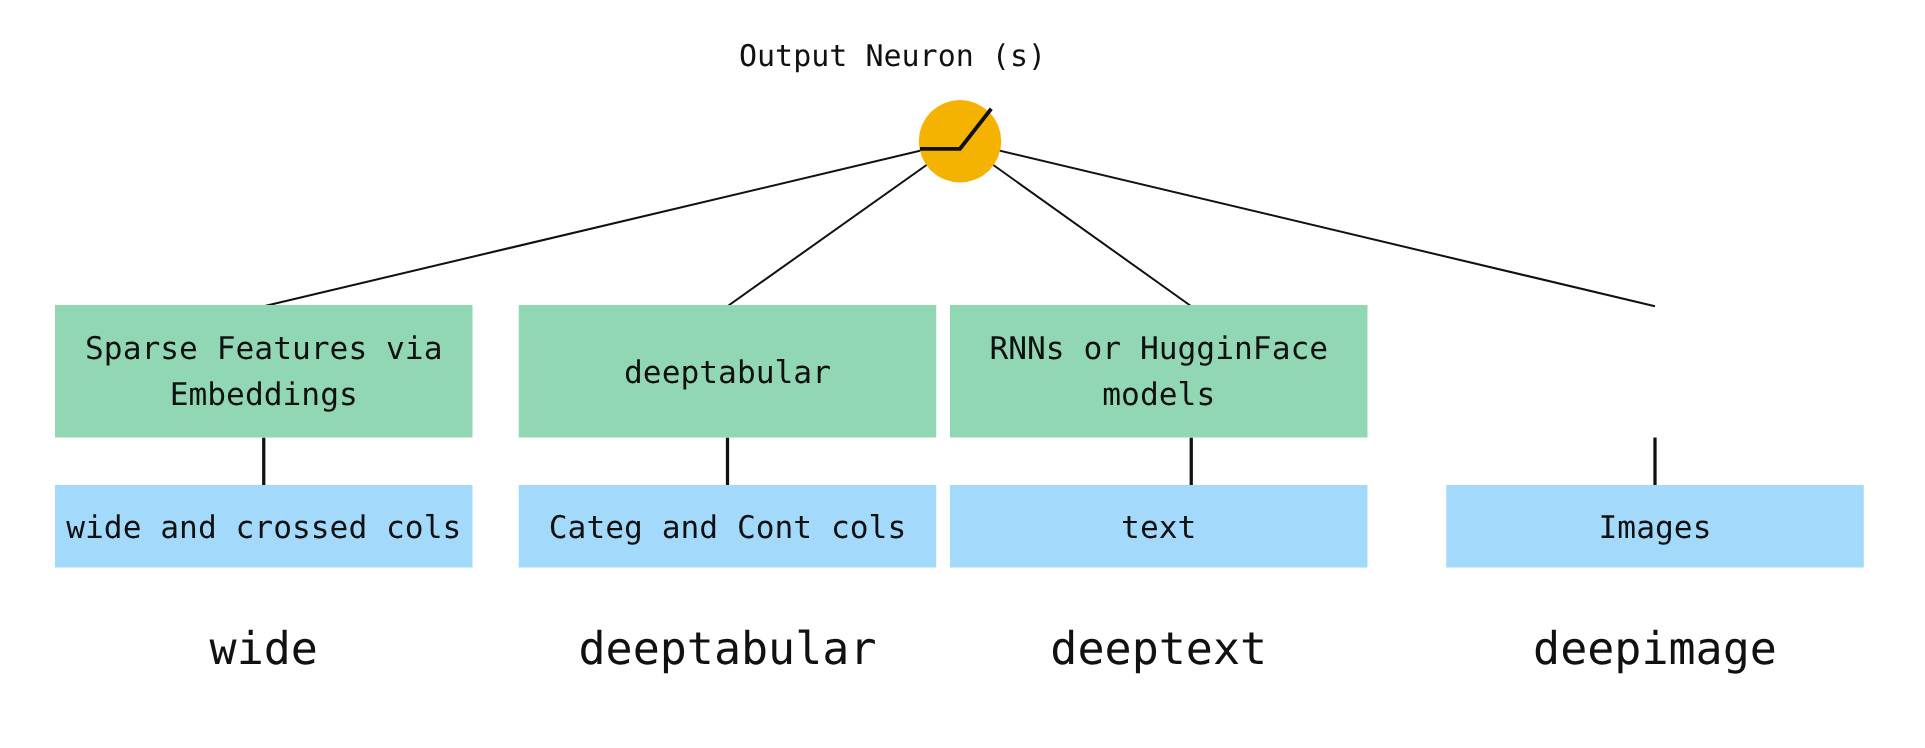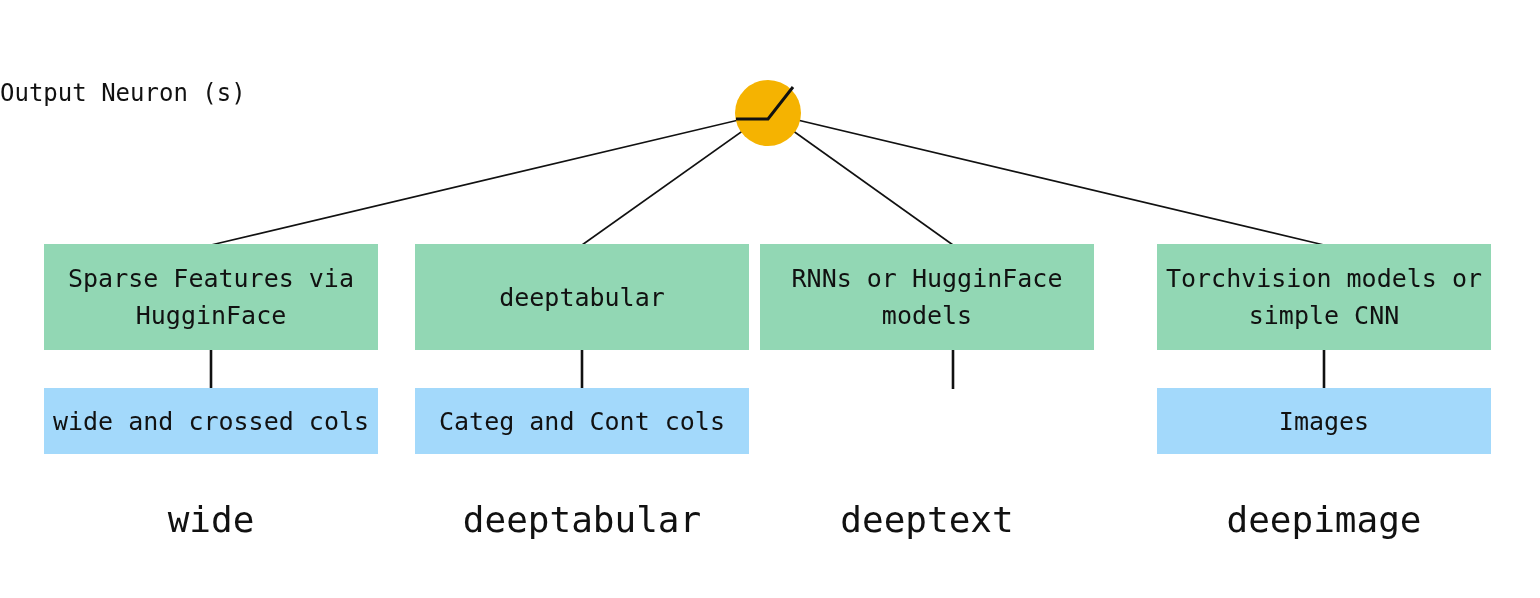--- a/index.html
+++ b/index.html
@@ -14,24 +14,24 @@
     background: #ffffff;
     font-family: "DejaVu Sans Mono", "Liberation Mono", monospace;
     color: #111111;
     overflow: hidden;
   }
   .diagram-title {
     position: absolute;
     top: 30px;
     left: 0;
     width: 1428px;
+    text-align: center;
     font-size: 24px;
     line-height: 30px;
     white-space: pre;
-    margin-top: 48px;
   }
   .overlay {
     position: absolute;
     top: 0;
     left: 0;
   }
   .box {
     position: absolute;
     width: 334px;
     display: flex;
@@ -80,28 +80,28 @@
 
     <line x1="211" y1="350" x2="211" y2="389" stroke="#111111" stroke-width="2.6"></line>
     <line x1="582" y1="350" x2="582" y2="389" stroke="#111111" stroke-width="2.6"></line>
     <line x1="953" y1="350" x2="953" y2="389" stroke="#111111" stroke-width="2.6"></line>
     <line x1="1324" y1="350" x2="1324" y2="389" stroke="#111111" stroke-width="2.6"></line>
 
     <circle cx="768" cy="113" r="33" fill="#f5b301"></circle>
     <polyline points="736,119 768,119 793,87" fill="none" stroke="#111111" stroke-width="3"></polyline>
   </svg>
 
-  <div class="box component-box col-1">Sparse Features via HugginFace</div>
+  <div class="box component-box col-1">Sparse Features via Embeddings</div>
   <div class="box input-box col-1">wide and crossed cols</div>
   <div class="module-label col-1">wide</div>
 
   <div class="box component-box col-2">deeptabular</div>
   <div class="box input-box col-2">Categ and Cont cols</div>
   <div class="module-label col-2">deeptabular</div>
 
   <div class="box component-box col-3">RNNs or HugginFace models</div>
+  <div class="box input-box col-3">text</div>
   <div class="module-label col-3">deeptext</div>
 
-  <div class="box component-box col-4">Torchvision models or simple CNN</div>
   <div class="box input-box col-4">Images</div>
   <div class="module-label col-4">deepimage</div>
 
 </div>
 
 </body></html>

